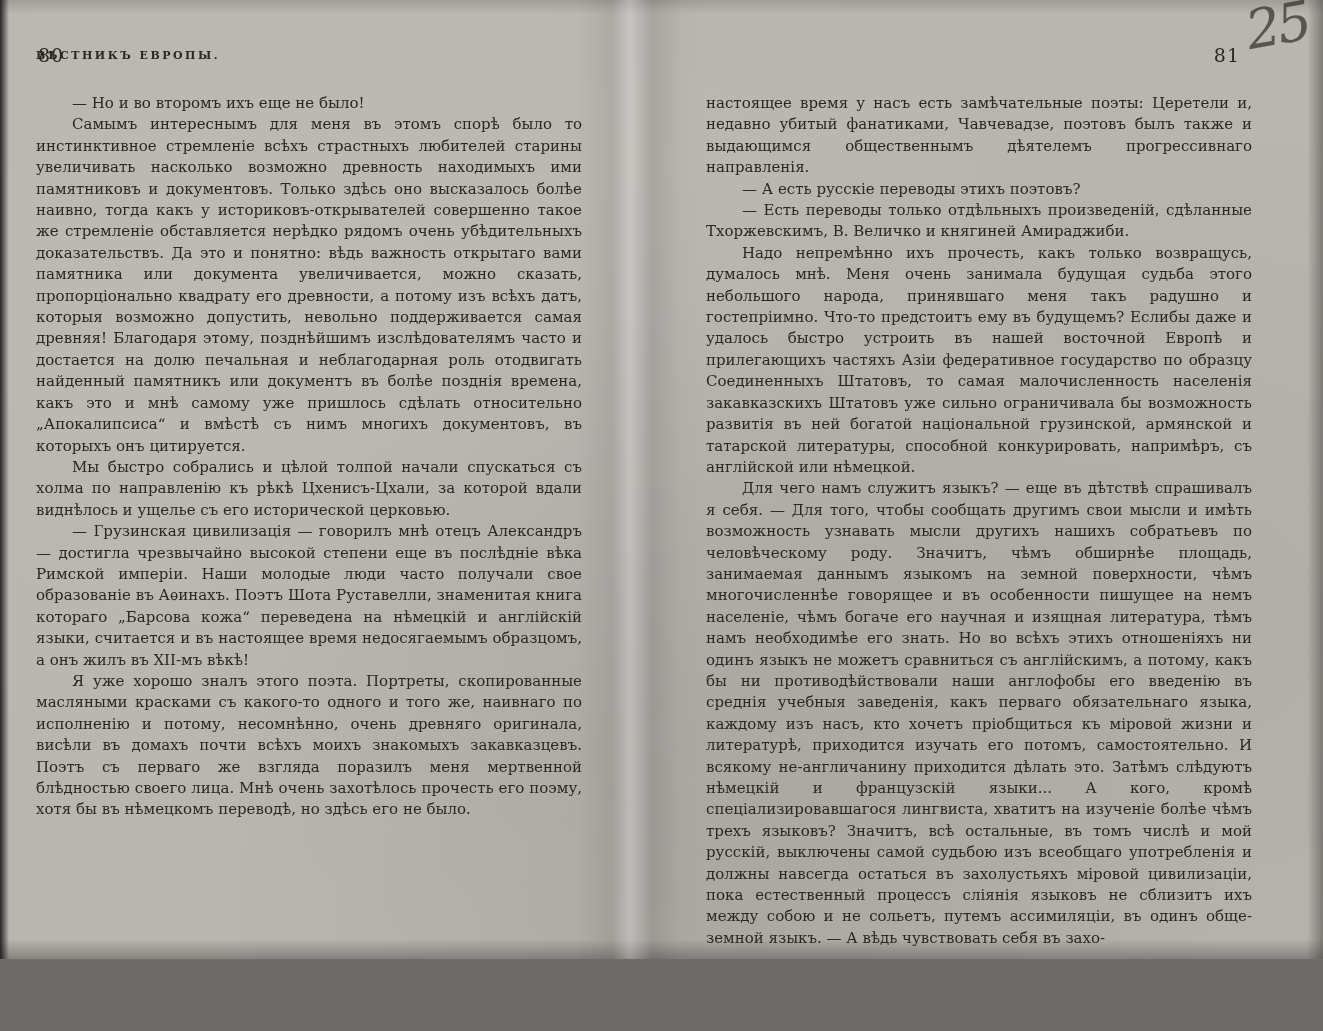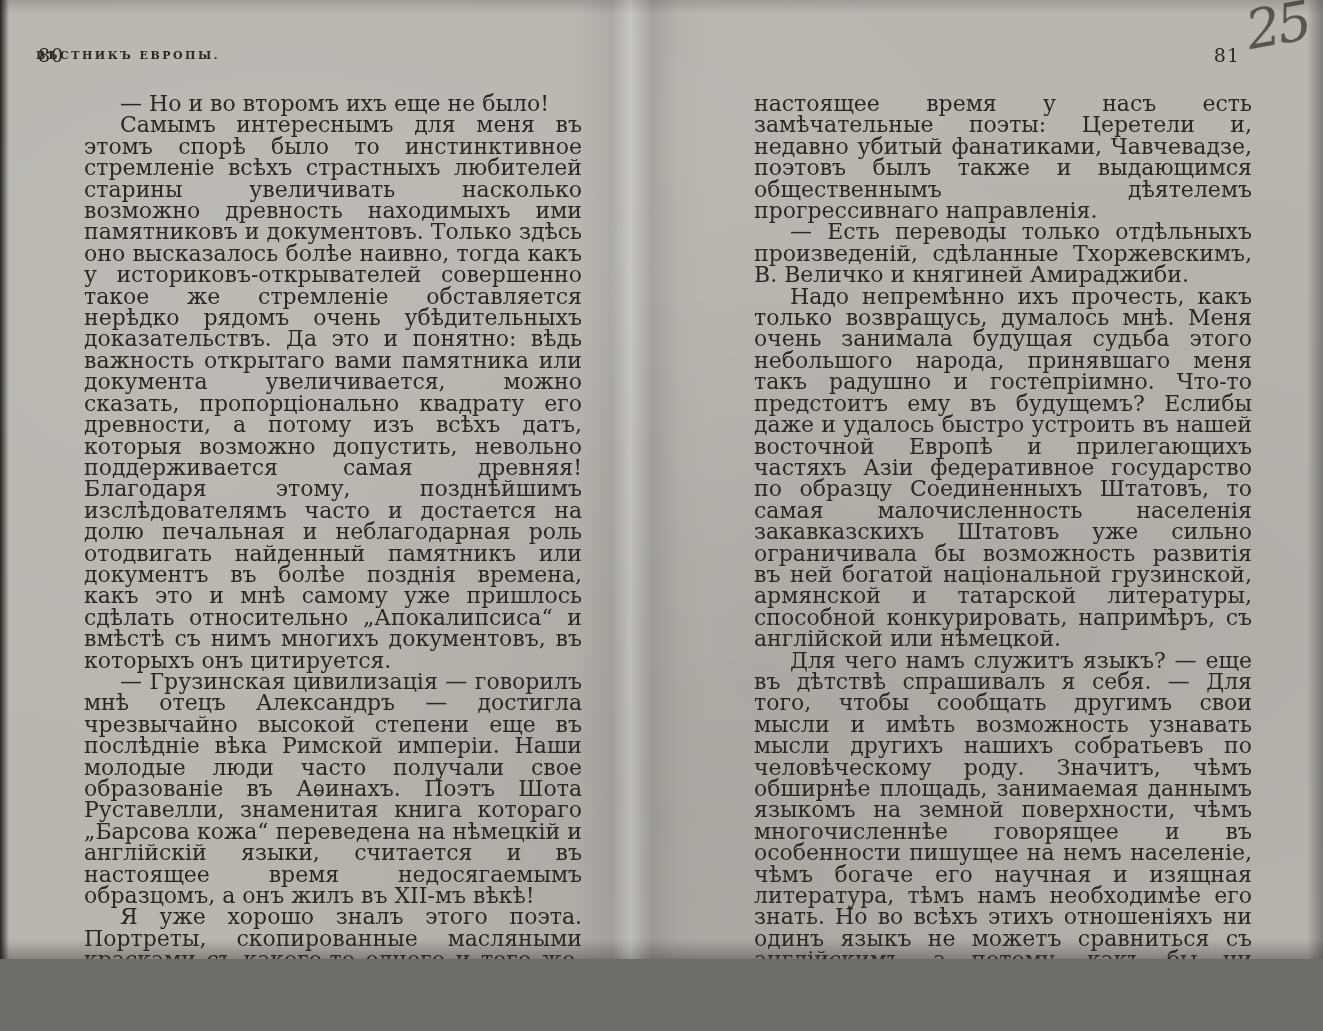--- a/index.html
+++ b/index.html
@@ -44,24 +44,23 @@
   .running{
     position:absolute;top:49px;left:0;right:0;
     text-align:left;
     font-size:11px;font-weight:bold;letter-spacing:2.5px;
     color:#2b2823;
   }
 
   .body{
     position:absolute;top:93px;left:0;right:0;height:902px;
     overflow:hidden;
-    font-size:22px;line-height:21.4px;
+    font-size:15px;line-height:21.4px;
     text-align:justify;
     hyphens:none;
-    margin-left:48px;
   }
   .body p{margin:0;text-indent:36px;}
   .body p.noindent{text-indent:0;}
 
   .footer-line{
     position:absolute;top:999px;left:26px;
     font-size:10px;letter-spacing:1px;color:#2b2823;
   }
   .signature{
     position:absolute;top:996px;right:72px;
@@ -82,30 +81,32 @@
 <body>
 
 <div class="scan">
 
   <div class="page left">
     <span class="pageno">80</span>
     <div class="running">ВѢСТНИКЪ ЕВРОПЫ.</div>
     <div class="body">
       <p>— Но и во второмъ ихъ еще не было!</p>
       <p>Самымъ интереснымъ для меня въ этомъ спорѣ было то инстинктивное стремленіе всѣхъ страстныхъ любителей старины увеличивать насколько возможно древность находимыхъ ими памятниковъ и документовъ. Только здѣсь оно высказалось болѣе наивно, тогда какъ у историковъ-открывателей совершенно такое же стремленіе обставляется нерѣдко рядомъ очень убѣдительныхъ доказательствъ. Да это и понятно: вѣдь важность открытаго вами памятника или документа увеличивается, можно сказать, пропорціонально квадрату его древности, а потому изъ всѣхъ датъ, которыя возможно допустить, невольно поддерживается самая древняя! Благодаря этому, позднѣйшимъ изслѣдователямъ часто и достается на долю печальная и неблагодарная роль отодвигать найденный памятникъ или документъ въ болѣе позднія времена, какъ это и мнѣ самому уже пришлось сдѣлать относительно „Апокалипсиса“ и вмѣстѣ съ нимъ многихъ документовъ, въ которыхъ онъ цитируется.</p>
+      <p>Мы быстро собрались и цѣлой толпой начали спускаться съ холма по направленію къ рѣкѣ Цхенисъ-Цхали, за которой вдали виднѣлось и ущелье съ его исторической церковью.</p>
       <p>— Грузинская цивилизація — говорилъ мнѣ отецъ Александръ — достигла чрезвычайно высокой степени еще въ послѣдніе вѣка Римской имперіи. Наши молодые люди часто получали свое образованіе въ Аѳинахъ. Поэтъ Шота Руставелли, знаменитая книга котораго „Барсова кожа“ переведена на нѣмецкій и англійскій языки, считается и въ настоящее время недосягаемымъ образцомъ, а онъ жилъ въ XII-мъ вѣкѣ!</p>
       <p>Я уже хорошо зналъ этого поэта. Портреты, скопированные масляными красками съ какого-то одного и того же, наивнаго по исполненію и потому, несомнѣнно, очень древняго оригинала, висѣли въ домахъ почти всѣхъ моихъ знакомыхъ закавказцевъ. Поэтъ съ перваго же взгляда поразилъ меня мертвенной блѣдностью своего лица. Мнѣ очень захотѣлось прочесть его поэму, хотя бы въ нѣмецкомъ переводѣ, но здѣсь его не было.</p>
 
     </div>
   </div>
 
   <div class="page right">
     <span class="pageno">81</span>
     <div class="body">
       <p class="noindent">настоящее время у насъ есть замѣчательные поэты: Церетели и, недавно убитый фанатиками, Чавчевадзе, поэтовъ былъ также и выдающимся общественнымъ дѣятелемъ прогрессивнаго направленія.</p>
+      <p>— А есть русскіе переводы этихъ поэтовъ?</p>
       <p>— Есть переводы только отдѣльныхъ произведеній, сдѣланные Тхоржевскимъ, В. Величко и княгиней Амираджиби.</p>
       <p>Надо непремѣнно ихъ прочесть, какъ только возвращусь, думалось мнѣ. Меня очень занимала будущая судьба этого небольшого народа, принявшаго меня такъ радушно и гостепріимно. Что-то предстоитъ ему въ будущемъ? Еслибы даже и удалось быстро устроить въ нашей восточной Европѣ и прилегающихъ частяхъ Азіи федеративное государство по образцу Соединенныхъ Штатовъ, то самая малочисленность населенія закавказскихъ Штатовъ уже сильно ограничивала бы возможность развитія въ ней богатой національной грузинской, армянской и татарской литературы, способной конкурировать, напримѣръ, съ англійской или нѣмецкой.</p>
       <p>Для чего намъ служитъ языкъ? — еще въ дѣтствѣ спрашивалъ я себя. — Для того, чтобы сообщать другимъ свои мысли и имѣть возможность узнавать мысли другихъ нашихъ собратьевъ по человѣческому роду. Значитъ, чѣмъ обширнѣе площадь, занимаемая даннымъ языкомъ на земной поверхности, чѣмъ многочисленнѣе говорящее и въ особенности пишущее на немъ населеніе, чѣмъ богаче его научная и изящная литература, тѣмъ намъ необходимѣе его знать. Но во всѣхъ этихъ отношеніяхъ ни одинъ языкъ не можетъ сравниться съ англійскимъ, а потому, какъ бы ни противодѣйствовали наши англофобы его введенію въ среднія учебныя заведенія, какъ перваго обязательнаго языка, каждому изъ насъ, кто хочетъ пріобщиться къ міровой жизни и литературѣ, приходится изучать его потомъ, самостоятельно. И всякому не-англичанину приходится дѣлать это. Затѣмъ слѣдуютъ нѣмецкій и французскій языки... А кого, кромѣ спеціализировавшагося лингвиста, хватитъ на изученіе болѣе чѣмъ трехъ языковъ? Значитъ, всѣ остальные, въ томъ числѣ и мой русскій, выключены самой судьбою изъ всеобщаго употребленія и должны навсегда остаться въ захолустьяхъ міровой цивилизаціи, пока естественный процессъ сліянія языковъ не сблизитъ ихъ между собою и не сольетъ, путемъ ассимиляціи, въ одинъ обще-земной языкъ. — А вѣдь чувствовать себя въ захо-</p>
     </div>
     <div class="footer-line">ВѢСТНИКЪ ЕВРОПЫ.— МАЙ.</div>
     <div class="signature">6</div>
   </div>
 
   <div class="hand-mark">25</div>
 

